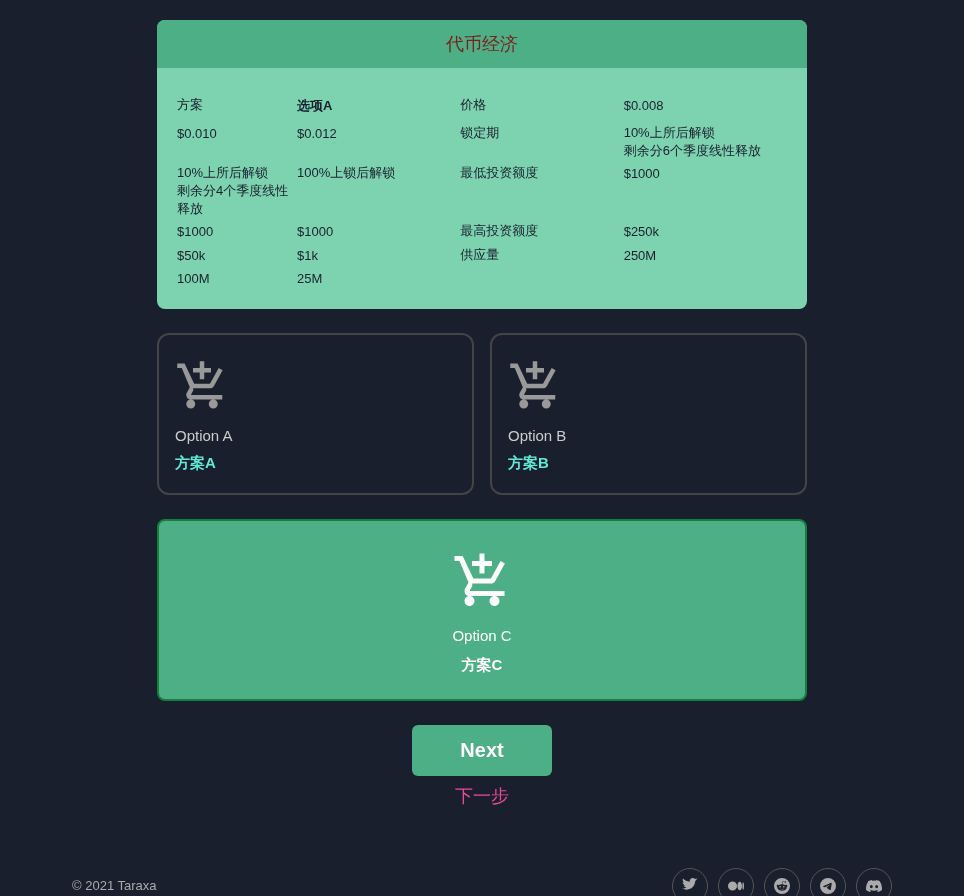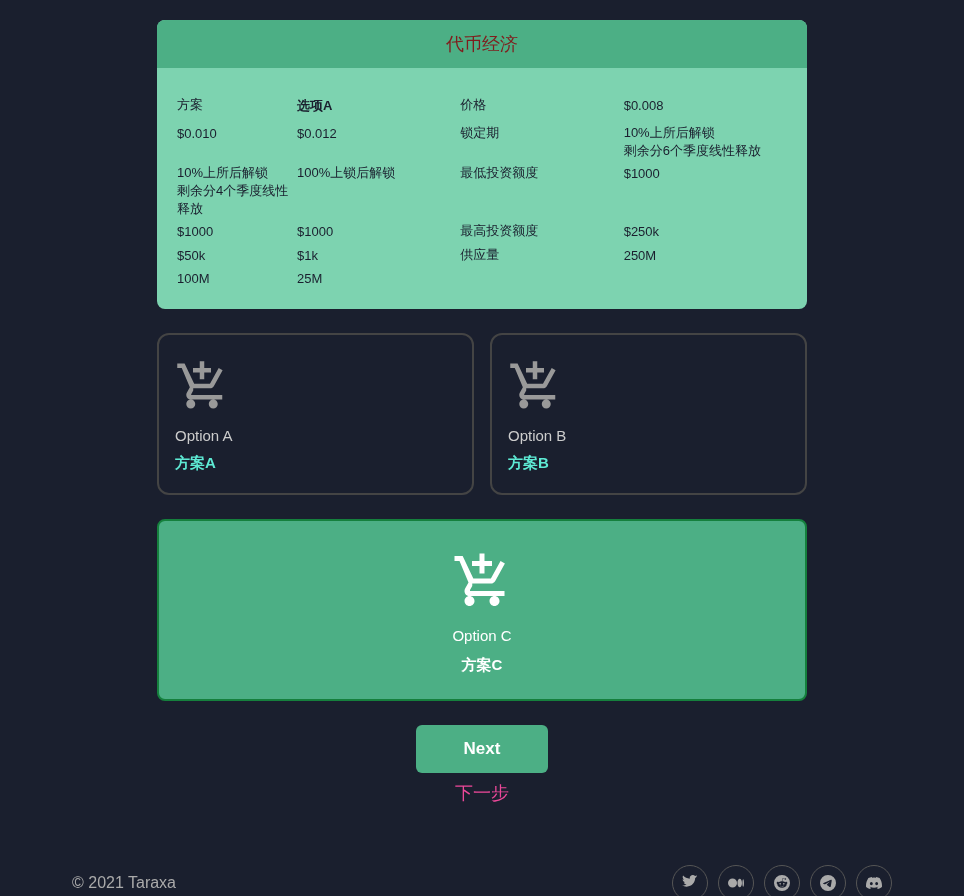--- a/index.html
+++ b/index.html
@@ -148,21 +148,21 @@
       align-items: center;
       gap: 8px;
     }
 
     .next-btn {
       background-color: #4caf85;
       color: white;
       border: none;
       border-radius: 6px;
       padding: 14px 48px;
-      font-size: 17px;
+      font-size: 20px;
       cursor: pointer;
       font-weight: bold;
     }
 
     .next-btn-sublabel {
       color: #ec4899;
       font-size: 18px;
     }
 
     
@@ -170,21 +170,21 @@
       width: 100%;
       max-width: 900px;
       display: flex;
       justify-content: space-between;
       align-items: center;
       padding: 20px 40px;
       margin-top: 40px;
     }
 
     .footer-copy {
-      font-size: 16px;
+      font-size: 13px;
       color: #aaa;
     }
 
     .social-icons {
       display: flex;
       gap: 10px;
     }
 
     .social-icon {
       width: 36px;

